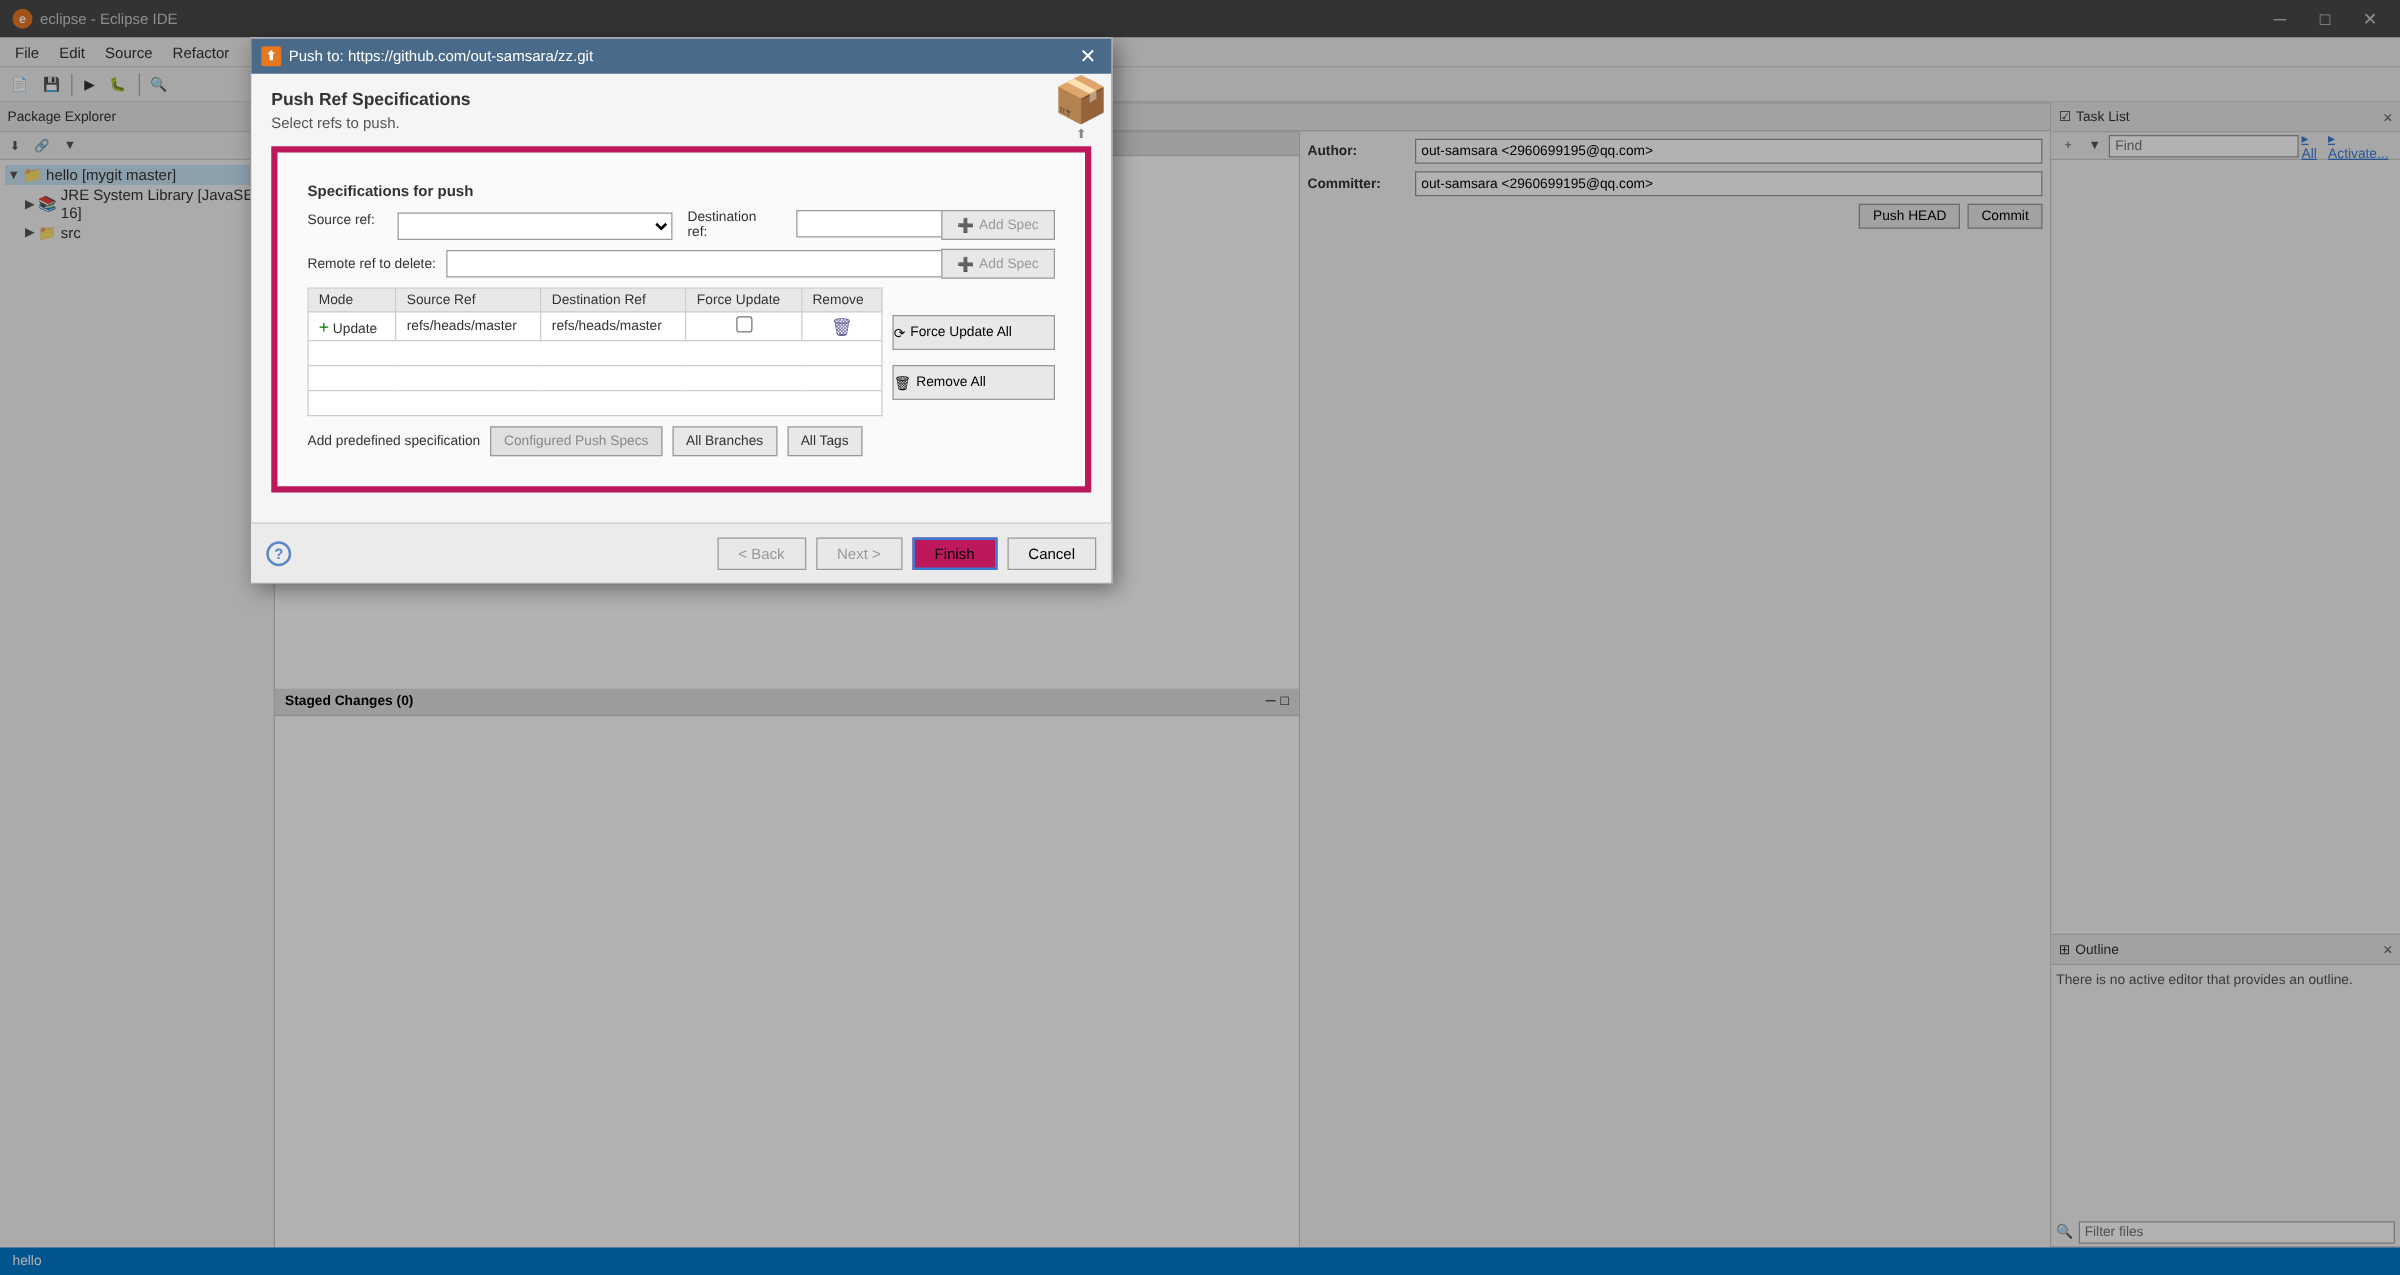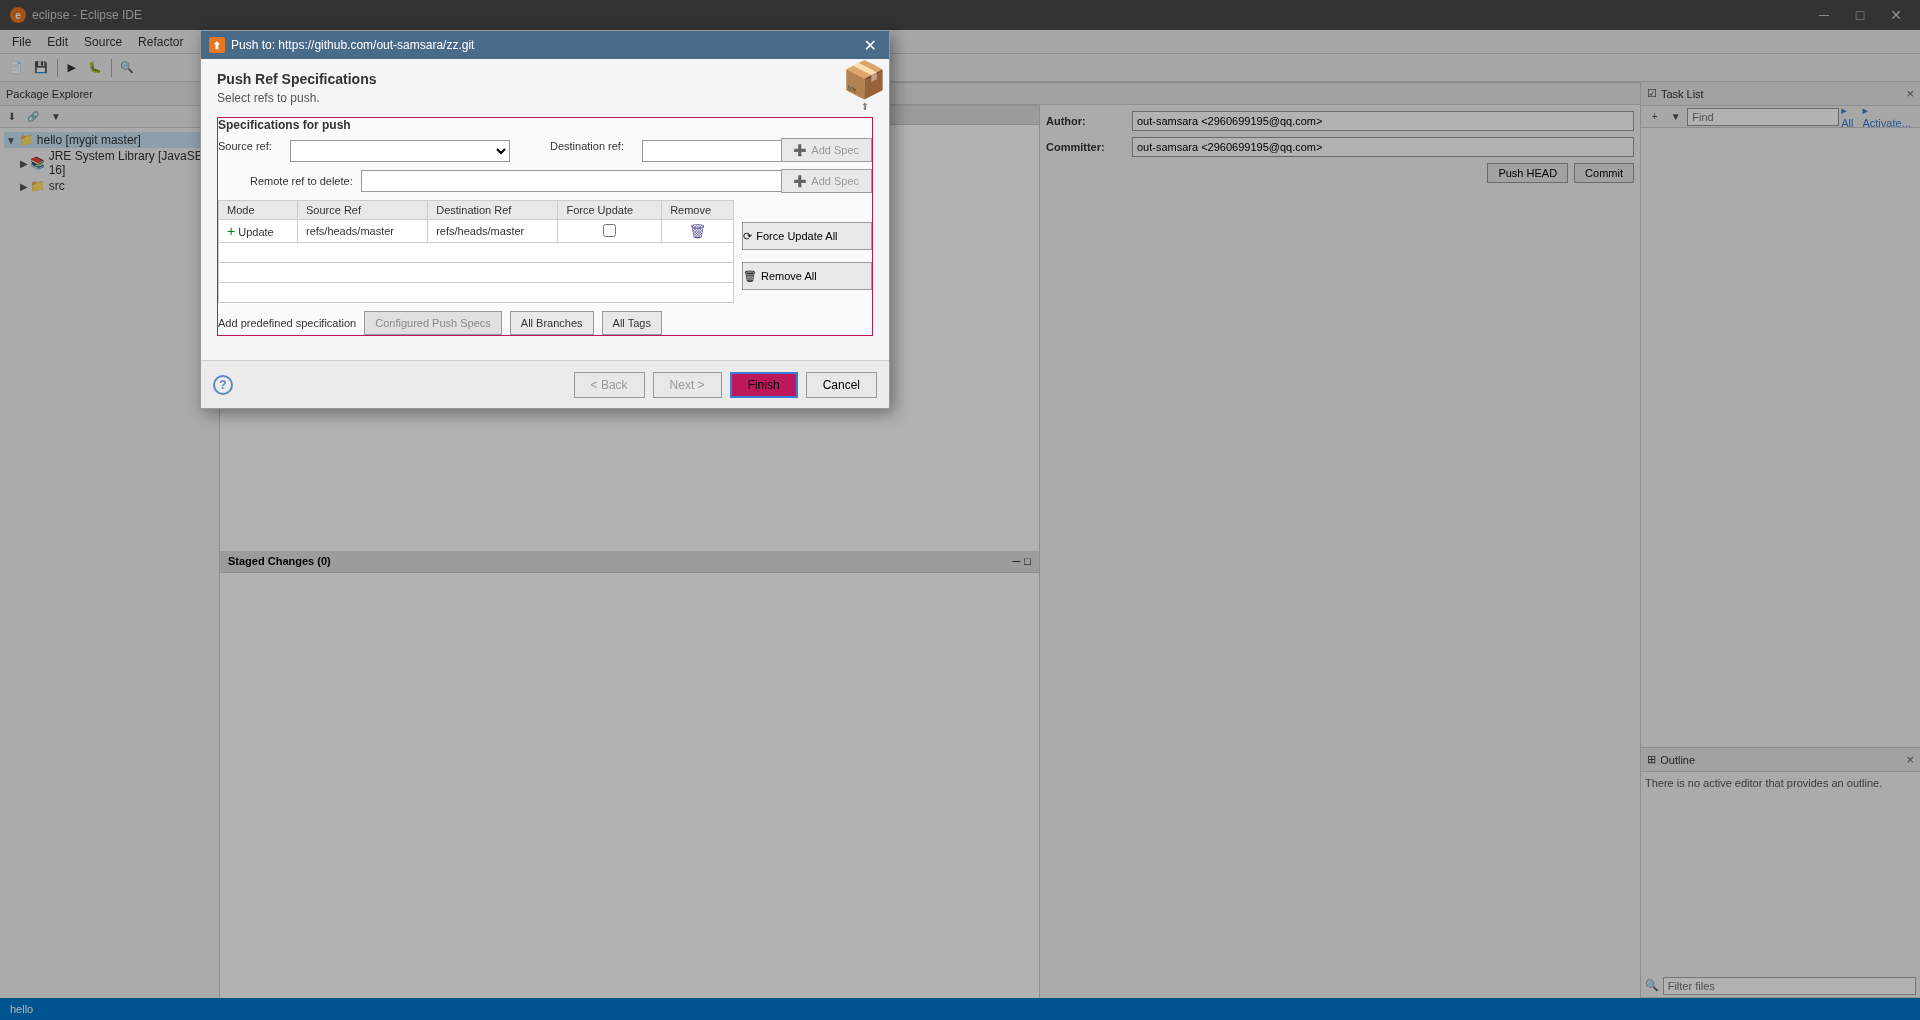--- a/index.html
+++ b/index.html
@@ -200,21 +200,21 @@
       height: 18px;
       border: 1px solid #999;
       background: white;
       font-size: 11px;
       padding: 0 4px;
     }
     .task-content {
       flex: 1;
       padding: 4px;
     }
-    .all-link { color: #3A7BD5; cursor: pointer; font-size: 11px; }
+    .all-link { color: #3A7BD5; cursor: pointer; font-size: 11px; text-decoration: underline; }
 
     
     .center-area {
       flex: 1;
       background: #EBEBEB;
       position: relative;
       display: flex;
       flex-direction: column;
     }
 
@@ -385,23 +385,23 @@
     .push-icon {
       position: absolute;
       right: 16px;
       top: 8px;
       width: 48px;
       height: 48px;
     }
 
     
     .specs-section {
-      border: 1px solid #be185d;
+      border: 5px solid #be185d;
       background: #FAFAFA;
-      padding: 0;
+      padding: 24px;
       margin-bottom: 12px;
     }
     .specs-title {
       font-size: 12px;
       font-weight: bold;
       color: #333;
       margin-bottom: 8px;
     }
     .form-group {
       display: flex;
@@ -447,21 +447,20 @@
     .remote-ref-row {
       display: flex;
       align-items: center;
       gap: 8px;
       margin-bottom: 8px;
     }
     .remote-ref-label {
       font-size: 11px;
       color: #333;
       white-space: nowrap;
-      margin-left: 32px;
     }
     .remote-ref-select {
       flex: 1;
       height: 22px;
       border: 1px solid #999;
       background: white;
       font-size: 11px;
     }
 
     

